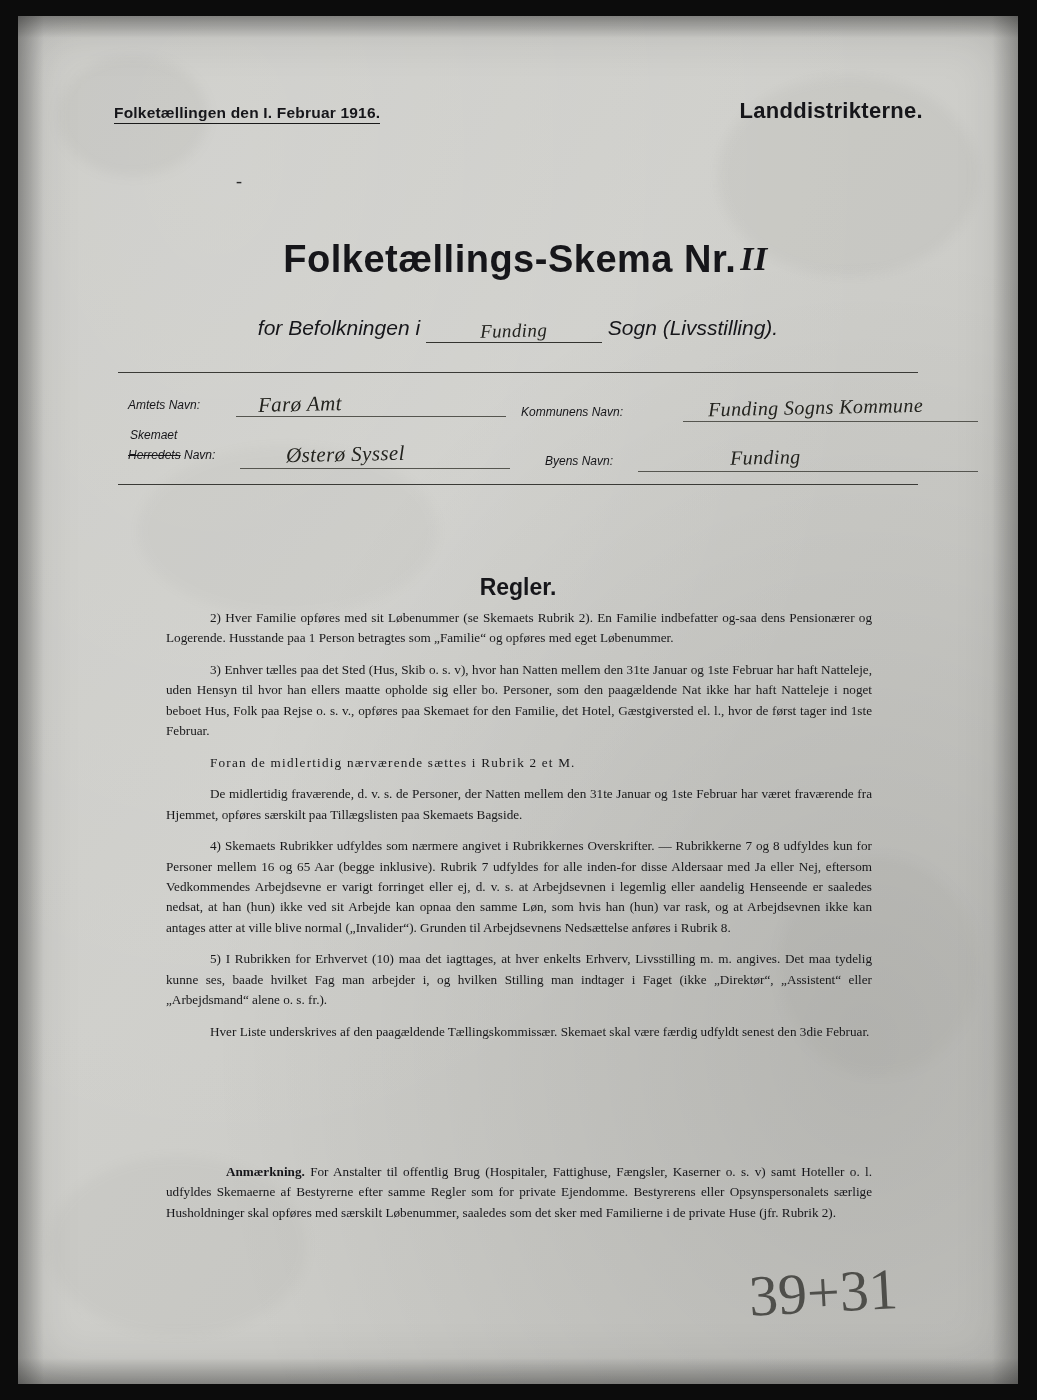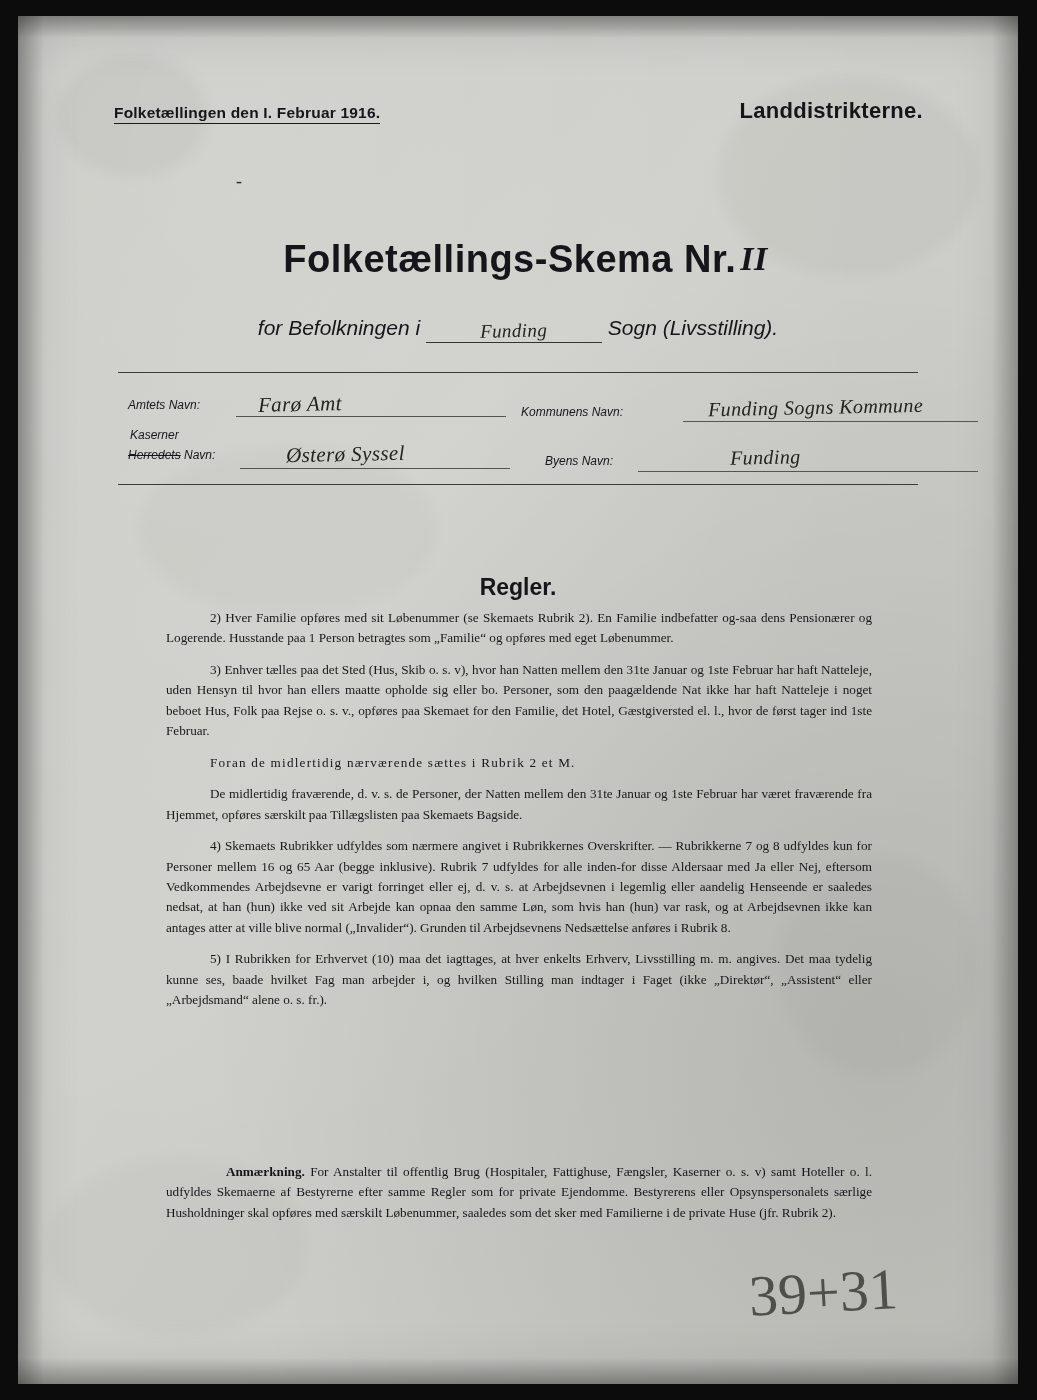--- a/index.html
+++ b/index.html
@@ -234,40 +234,41 @@
       <div class="rule r2"></div>
 
       <div class="field" style="left:110px; top:382px;">Amtets Navn:</div>
       <div class="field-line" style="left:218px; top:400px; width:270px;"></div>
       <div style="position:absolute;left:240px;top:376px;"><span class="hand" style="font-size:21px;">Farø Amt</span></div>
 
       <div class="field" style="left:503px; top:389px;">Kommunens Navn:</div>
       <div class="field-line" style="left:665px; top:405px; width:295px;"></div>
       <div style="position:absolute;left:690px;top:380px;"><span class="hand" style="font-size:20px;">Funding Sogns Kommune</span></div>
 
-      <div class="field" style="left:112px; top:412px; font-size:12px;">Kaserner</div>
+      <div class="field" style="left:112px; top:412px; font-size:12px;">Skemaet</div>
       <div class="field" style="left:110px; top:432px;text-align:right;">
         <span class="strike">Herredets</span> <span>Navn</span>:
       </div>
       <div class="field-line" style="left:222px; top:452px; width:270px;"></div>
       <div style="position:absolute;left:268px;top:426px;"><span class="hand" style="font-size:21px;">Østerø Syssel</span></div>
 
       <div class="field" style="left:527px; top:438px;">Byens Navn:</div>
       <div class="field-line" style="left:620px; top:455px; width:340px;"></div>
       <div style="position:absolute;left:712px;top:430px;"><span class="hand" style="font-size:20px;">Funding</span></div>
 
       <div class="section-title">Regler.</div>
 
       <div class="rules">
         <p class="indent">2) Hver Familie opføres med sit Løbenummer (se Skemaets Rubrik 2). En Familie indbefatter og-saa dens Pensionærer og Logerende. Husstande paa 1 Person betragtes som „Familie“ og opføres med eget Løbenummer.</p>
         <p class="indent">3) Enhver tælles paa det Sted (Hus, Skib o. s. v), hvor han Natten mellem den 31te Januar og 1ste Februar har haft Natteleje, uden Hensyn til hvor han ellers maatte opholde sig eller bo. Personer, som den paagældende Nat ikke har haft Natteleje i noget beboet Hus, Folk paa Rejse o. s. v., opføres paa Skemaet for den Familie, det Hotel, Gæstgiversted el. l., hvor de først tager ind 1ste Februar.</p>
         <p class="indent sp">Foran de midlertidig nærværende sættes i Rubrik 2 et M.</p>
         <p class="indent">De midlertidig fraværende, d. v. s. de Personer, der Natten mellem den 31te Januar og 1ste Februar har været fraværende fra Hjemmet, opføres særskilt paa Tillægslisten paa Skemaets Bagside.</p>
         <p class="indent">4) Skemaets Rubrikker udfyldes som nærmere angivet i Rubrikkernes Overskrifter. — Rubrikkerne 7 og 8 udfyldes kun for Personer mellem 16 og 65 Aar (begge inklusive). Rubrik 7 udfyldes for alle inden-for disse Aldersaar med Ja eller Nej, eftersom Vedkommendes Arbejdsevne er varigt forringet eller ej, d. v. s. at Arbejdsevnen i legemlig eller aandelig Henseende er saaledes nedsat, at han (hun) ikke ved sit Arbejde kan opnaa den samme Løn, som hvis han (hun) var rask, og at Arbejdsevnen ikke kan antages atter at ville blive normal („Invalider“). Grunden til Arbejdsevnens Nedsættelse anføres i Rubrik 8.</p>
         <p class="indent">5) I Rubrikken for Erhvervet (10) maa det iagttages, at hver enkelts Erhverv, Livsstilling m. m. angives. Det maa tydelig kunne ses, baade hvilket Fag man arbejder i, og hvilken Stilling man indtager i Faget (ikke „Direktør“, „Assistent“ eller „Arbejdsmand“ alene o. s. fr.).</p>
+        <p class="indent">Hver Liste underskrives af den paagældende Tællingskommissær. Skemaet skal være færdig udfyldt senest den 3die Februar.</p>
       </div>
 
       <div class="note">
         <span class="bold">Anmærkning.</span>
         <span>For Anstalter til offentlig Brug (Hospitaler, Fattighuse, Fængsler, Kaserner o. s. v) samt Hoteller o. l. udfyldes Skemaerne af Bestyrerne efter samme Regler som for private Ejendomme. Bestyrerens eller Opsynspersonalets særlige Husholdninger skal opføres med særskilt Løbenummer, saaledes som det sker med Familierne i de private Huse (jfr. Rubrik 2).</span>
       </div>
 
       <div class="pencil">39+31</div>
 
     </div>

